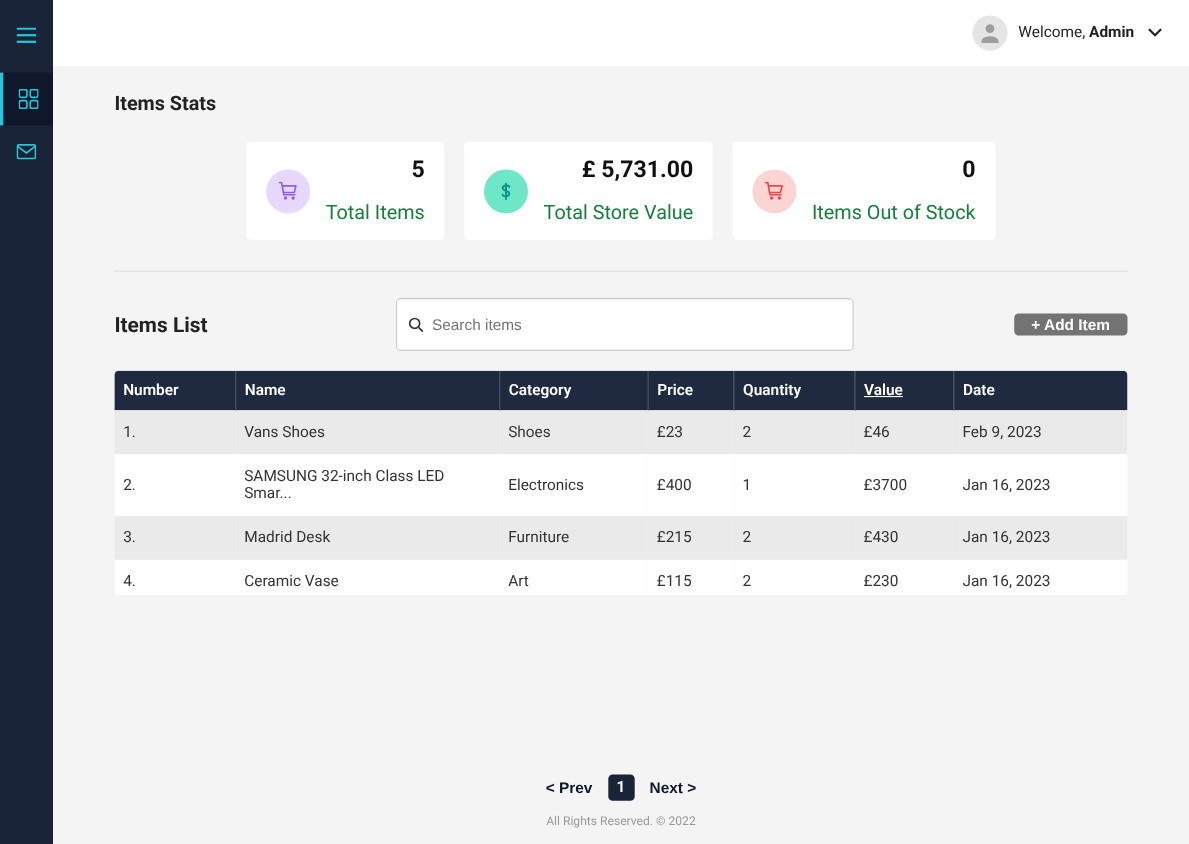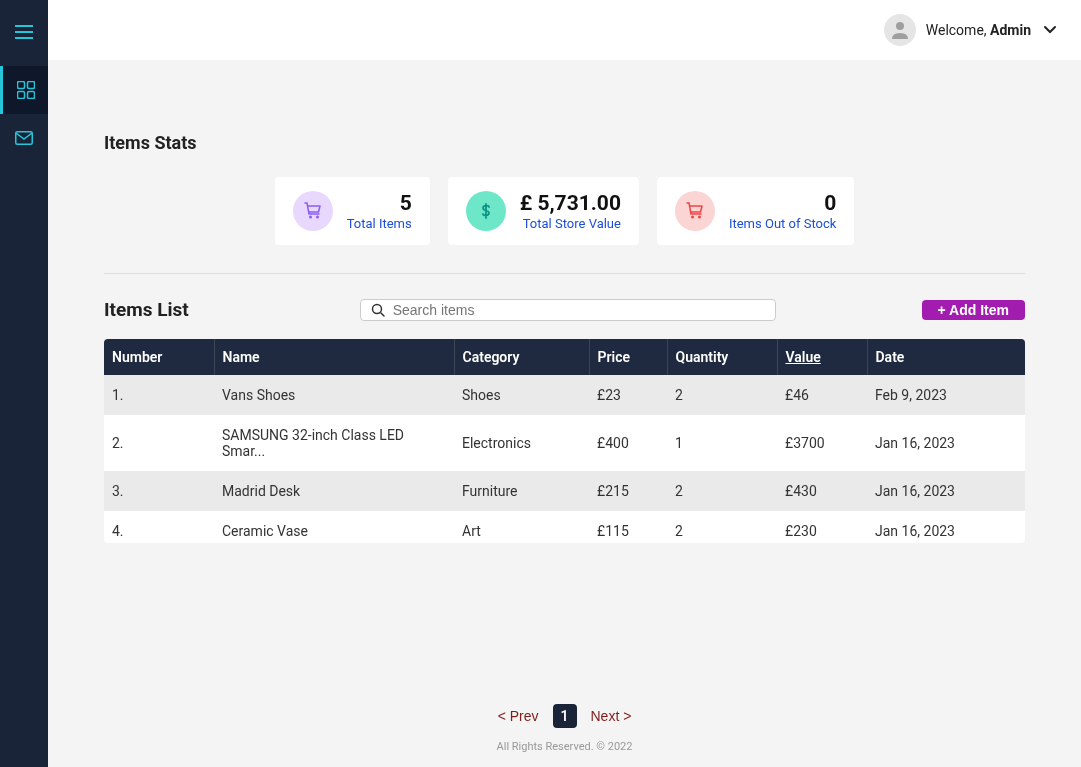--- a/index.html
+++ b/index.html
@@ -71,21 +71,20 @@
       flex: 1;
       padding: 24px 56px 0 56px;
       display: flex;
       flex-direction: column;
       overflow: hidden;
     }
     .section-title {
       font-size: 18px;
       font-weight: 700;
       margin-bottom: 24px;
-      margin-top: 48px;
     }
     .stats-row {
       display: flex;
       gap: 18px;
       justify-content: center;
       padding-bottom: 28px;
       border-bottom: 1px solid #ddd;
       margin-bottom: 24px;
     }
     .stat-card {
@@ -103,56 +102,56 @@
       display: flex;
       align-items: center;
       justify-content: center;
       flex-shrink: 0;
     }
     .stat-icon-purple { background: #e9d8fd; }
     .stat-icon-green { background: #6ee7c9; }
     .stat-icon-pink { background: #fbd4d4; }
     .stat-body { text-align: right; }
     .stat-value { font-size: 21px; font-weight: 700; color: #111; }
-    .stat-label { font-size: 13px; color: #1d4ed8; margin-top: 1px; }
+    .stat-label { font-size: 18px; color: #15803d; margin-top: 16px; }
     .list-header {
       display: flex;
       align-items: center;
       margin-bottom: 18px;
       gap: 31px;
     }
     .list-title {
       font-size: 19px;
       font-weight: 700;
       flex-shrink: 0;
     }
     .search-wrap {
       flex: 0 0 auto;
       margin-left: 140px;
       display: flex;
       align-items: center;
       background: #fff;
       border: 1px solid #ccc;
       border-radius: 4px;
       padding: 0 10px;
-      height: 22px;
+      height: 48px;
       width: 416px;
     }
     .search-wrap svg { flex-shrink: 0; }
     .search-input {
       border: none;
       outline: none;
       padding: 8px;
       font-size: 14px;
       width: 100%;
       background: transparent;
     }
     .add-btn {
       margin-left: auto;
-      background: #a21caf;
+      background: #737373;
       color: #fff;
       border: none;
       border-radius: 4px;
       padding: 2px 16px;
       font-size: 14px;
       font-weight: 600;
       cursor: pointer;
     }
     .table-container {
       border-radius: 4px;
@@ -189,24 +188,25 @@
     .spacer { flex: 1; }
     .pagination {
       display: flex;
       align-items: center;
       justify-content: center;
       gap: 14px;
       padding: 24px 0 12px 0;
     }
     .page-link {
       font-size: 14px;
-      color: #7f1d1d;
+      color: #0f172a;
       cursor: pointer;
       background: none;
       border: none;
+      font-weight: bold;
     }
     .page-number {
       background: #1a2438;
       color: #fff;
       width: 24px;
       height: 24px;
       display: flex;
       align-items: center;
       justify-content: center;
       border-radius: 4px;

